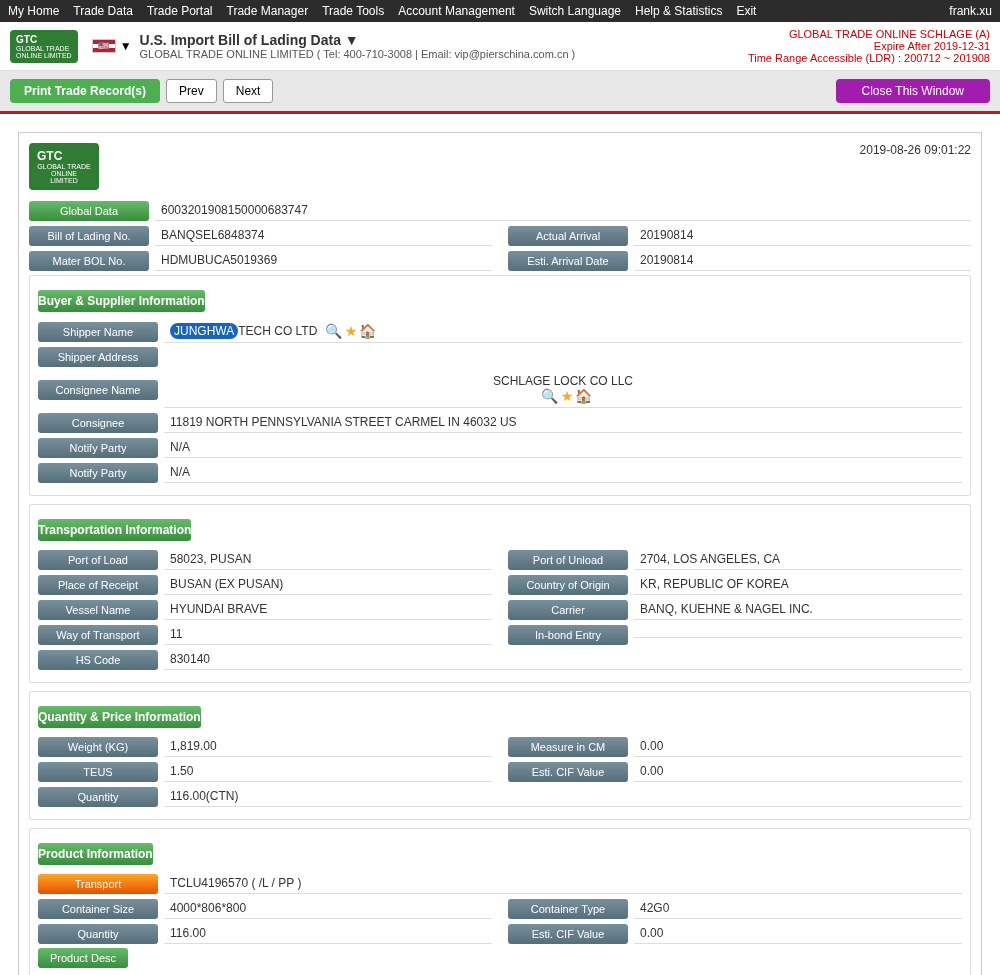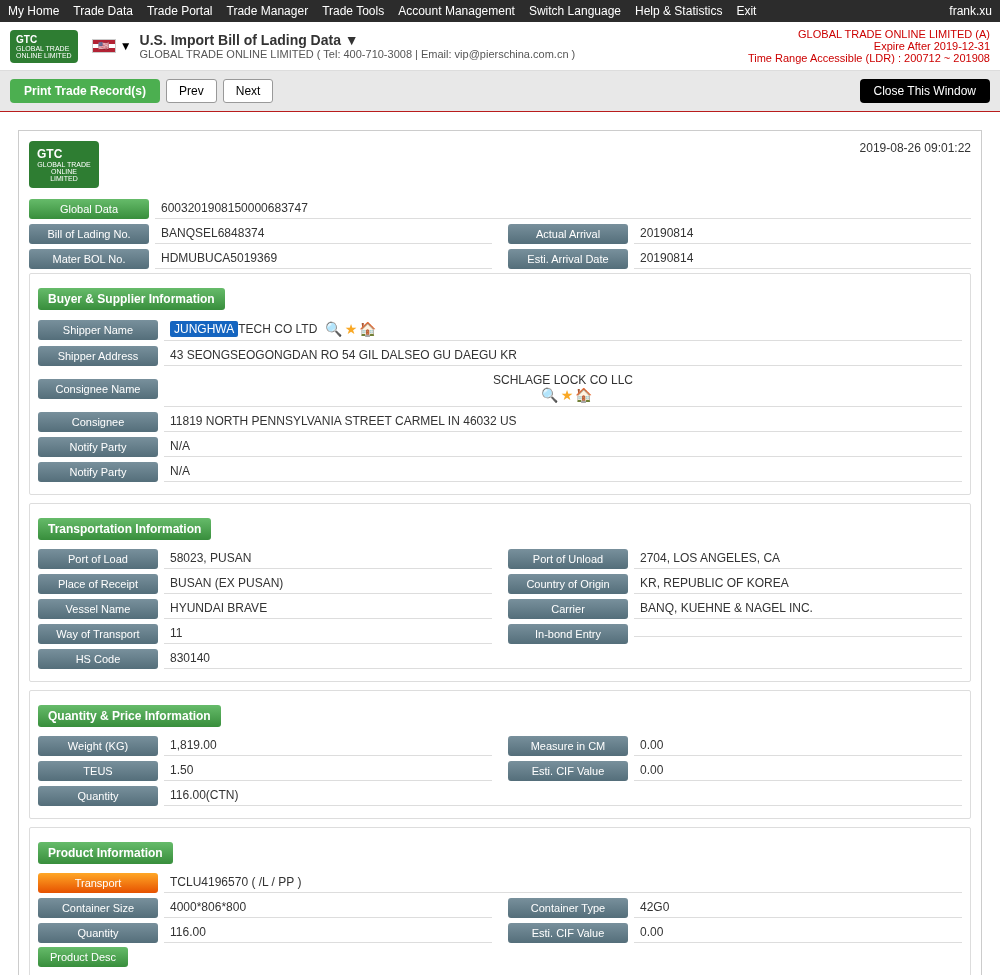--- a/index.html
+++ b/index.html
@@ -38,27 +38,27 @@
     .flag-container { display: flex; align-items: center; gap: 4px; margin-right: 8px; }
     .flag { width: 24px; height: 14px; background: linear-gradient(to bottom, #B22234 33%, #fff 33%, #fff 66%, #B22234 66%); border: 1px solid #ccc; font-size: 9px; display: flex; align-items: center; justify-content: center; }
 
     
     .action-bar {
       background: #e8e8e8;
       padding: 8px 10px;
       display: flex;
       align-items: flex-start;
       justify-content: space-between;
-      border-bottom: 1px solid #b91c1c;
+      border-bottom: 3px solid #b91c1c;
       gap: 26px;
     }
     .action-bar-left { display: flex; gap: 6px; align-items: center; }
     .btn-print { background: #4caf50; color: #fff; border: none; padding: 5px 14px; border-radius: 4px; cursor: pointer; font-size: 12px; font-weight: bold; }
     .btn-nav { background: #fff; border: 1px solid #999; padding: 4px 12px; border-radius: 3px; cursor: pointer; font-size: 12px; }
-    .btn-close { background: #000000; color: #fff; border: none; padding: 5px 14px; border-radius: 4px; cursor: pointer; font-size: 12px; }
+    .btn-close { background: #a21caf; color: #fff; border: none; padding: 5px 26px; border-radius: 4px; cursor: pointer; font-size: 12px; }
 
     
     .main-content {
       background: #fff;
       margin: 0 auto;
       padding: 10px;
     }
 
     
     .record-container {
@@ -117,21 +117,21 @@
     .field-pair {
       display: flex;
       align-items: center;
       flex: 1;
     }
 
     
     .section-header {
       background: linear-gradient(to bottom, #66bb6a, #388e3c);
       color: #fff;
-      padding: 4px 10px;
+      padding: 4px 0;
       border-radius: 3px;
       font-size: 12px;
       font-weight: bold;
       display: inline-block;
       margin-bottom: 8px;
       margin-top: 6px;
     }
 
     
     .global-data-row {
@@ -146,21 +146,21 @@
     .icon-home { color: #888; font-size: 14px; margin-left: 2px; }
     .icons-group { display: flex; align-items: center; margin-left: 4px; }
 
     .section-box {
       border: 1px solid #ddd;
       padding: 8px;
       margin-bottom: 8px;
       border-radius: 2px;
     }
 
-    .shipper-highlight { background: #1565c0; color: #fff; padding: 1px 4px; border-radius: 2px; }
+    .shipper-highlight { background: #1565c0; color: #fff; padding: 1px 4px; border-radius: 8px; }
   </style>
 </head>
 <body>
 
 <div class="top-nav">
   <div class="nav-left">
     <a href="#">My Home</a>
     <a href="#">Trade Data</a>
     <a href="#">Trade Portal</a>
     <a href="#">Trade Manager</a>
@@ -189,21 +189,21 @@
     <div class="subtitle">
       <span>GLOBAL TRADE ONLINE LIMITED</span>
       <span> ( </span>
       <span>Tel: 400-710-3008</span>
       <span> | </span>
       <span>Email: vip@pierschina.com.cn</span>
       <span> )</span>
     </div>
   </div>
   <div class="header-right">
-    <div>GLOBAL TRADE ONLINE LIMITED (A)</div>
+    <div>GLOBAL TRADE ONLINE SCHLAGE (A)</div>
     <div>Expire After 2019-12-31</div>
     <div>Time Range Accessible (LDR) : 200712 ~ 201908</div>
   </div>
 </div>
 
 <div class="action-bar">
   <div class="action-bar-left">
     <button class="btn-print">Print Trade Record(s)</button>
     <button class="btn-nav">Prev</button>
     <button class="btn-nav">Next</button>
@@ -264,21 +264,20 @@
             <span class="icon-search">🔍</span>
             <span class="icon-star">★</span>
             <span class="icon-home">🏠</span>
           </div>
         </div>
       </div>
 
       
       <div class="field-row">
         <div class="field-label">Shipper Address</div>
-        <div class="field-value">43 SEONGSEOGONGDAN RO 54 GIL DALSEO GU DAEGU KR</div>
       </div>
 
       
       <div class="field-row">
         <div class="field-label">Consignee Name</div>
         <div class="field-value" style="display:flex; align-items:center;flex-direction:column;">
           <span>SCHLAGE LOCK CO LLC</span>
           <div class="icons-group">
             <span class="icon-search">🔍</span>
             <span class="icon-star">★</span>

